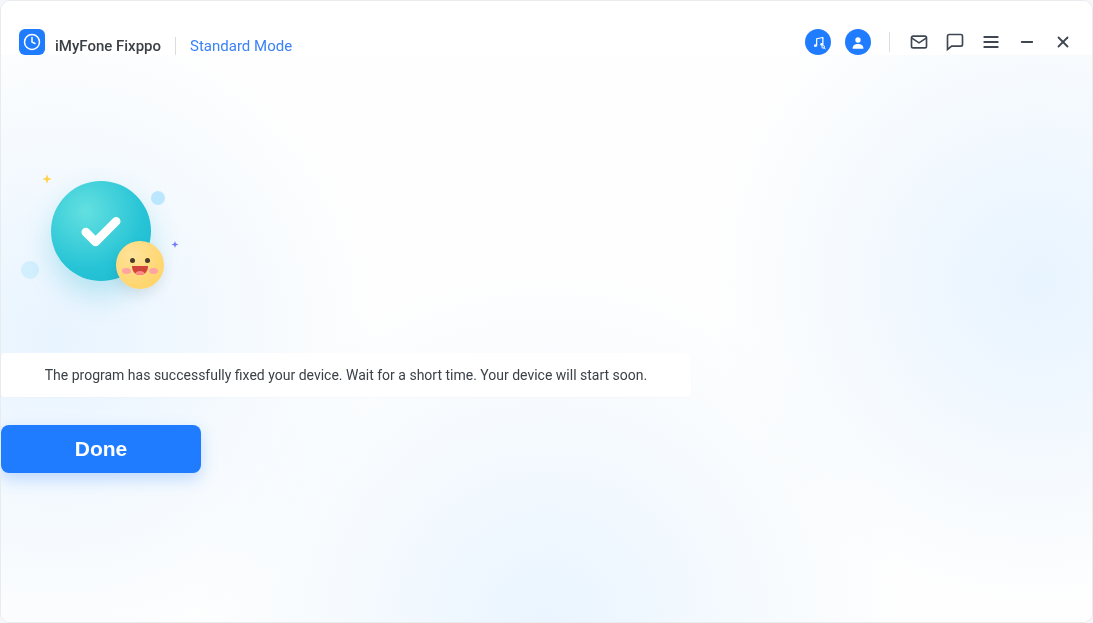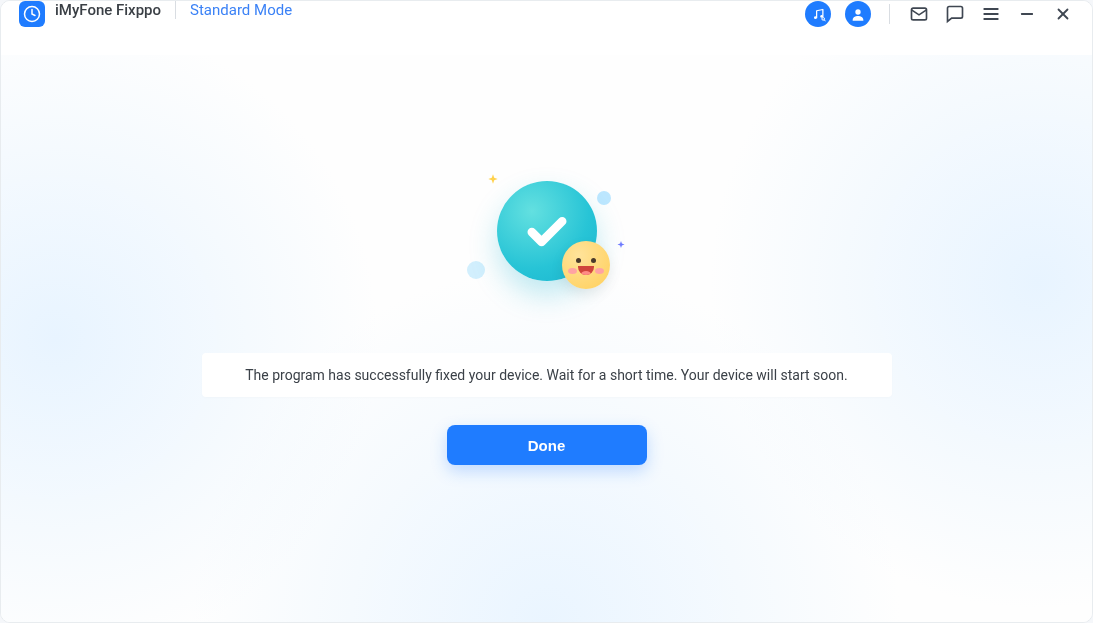--- a/index.html
+++ b/index.html
@@ -17,21 +17,21 @@
     border-radius: 10px;
     border: 1px solid #e8ecef;
     display: flex;
     flex-direction: column;
     position: relative;
     overflow: hidden;
   }
   .titlebar {
     height: 54px;
     display: flex;
-    align-items: flex-start;
+    align-items: flex-end;
     padding: 0 18px;
     background: #fff;
     position: relative;
     z-index: 2;
   }
   .app-logo {
     width: 26px; height: 26px;
     border-radius: 6px;
     background: #1f7cff;
     display: flex; align-items: center; justify-content: center;
@@ -80,21 +80,20 @@
   .content {
     flex: 1;
     position: relative;
     background:
       radial-gradient(circle at 5% 50%, #e8f4ff 0%, transparent 30%),
       radial-gradient(circle at 95% 40%, #e8f4ff 0%, transparent 30%),
       radial-gradient(circle at 50% 100%, #eaf5ff 0%, transparent 45%),
       #fefefe;
     display: flex;
     flex-direction: column;
-    align-items: center;
     justify-content: flex-start;
     padding-top: 118px;
   }
   .illustration {
     position: relative;
     width: 200px;
     height: 150px;
     margin-bottom: 30px;
   }
   .check-circle {
@@ -183,26 +182,26 @@
     border-radius: 4px;
     padding: 14px 20px;
     text-align: center;
     font-size: 14px;
     color: #3b4148;
     box-shadow: 0 1px 3px rgba(0,0,0,0.02);
   }
   .done-button {
     margin-top: 28px;
     width: 200px;
-    height: 40px;
+    height: 48px;
     border: none;
     border-radius: 8px;
     background: #1f7cff;
     color: #fff;
-    font-size: 15px;
+    font-size: 21px;
     font-weight: 600;
     cursor: pointer;
     box-shadow: 0 6px 16px rgba(31,124,255,0.25);
   }
 </style>
 </head>
 <body>
 
 <div class="window">
 

